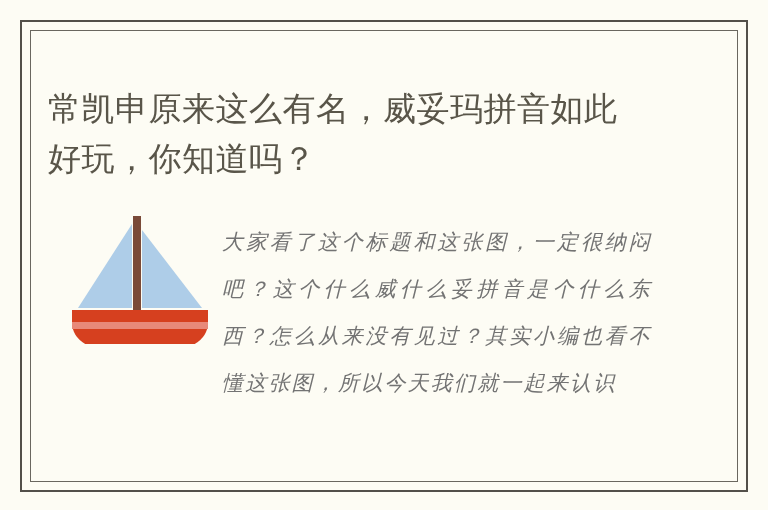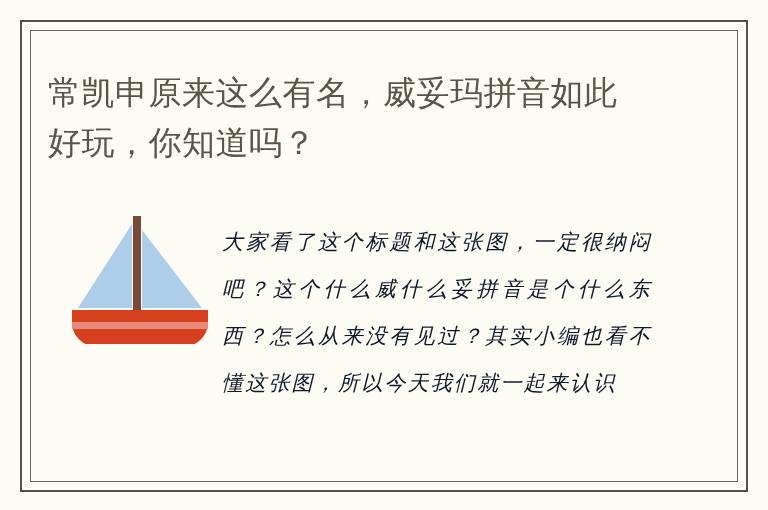--- a/index.html
+++ b/index.html
@@ -48,21 +48,21 @@
     left: 30px;
     top: 30px;
     width: 708px;
     height: 452px;
     box-sizing: border-box;
   }
 
   .headline {
     position: absolute;
     left: 18px;
-    top: 16px;
+    top: 32px;
     width: 600px;
     color: #595549;
     font-size: 33px;
     line-height: 50px;
     letter-spacing: 0.5px;
     font-weight: 400;
     font-family: "Liberation Sans", "DejaVu Sans", sans-serif;
   }
 
   .body-area {
@@ -79,21 +79,21 @@
     top: 6px;
     width: 140px;
     height: 140px;
   }
 
   .paragraph {
     position: absolute;
     left: 192px;
     top: 0px;
     width: 430px;
-    color: #0f172a;
+    color: #737373;
     font-size: 21px;
     line-height: 47px;
     letter-spacing: 2.2px;
     font-family: "DejaVu Serif", "Liberation Serif", serif;
     font-style: italic;
     text-align: justify;
     text-justify: inter-character;
   }
 </style>
 </head>

